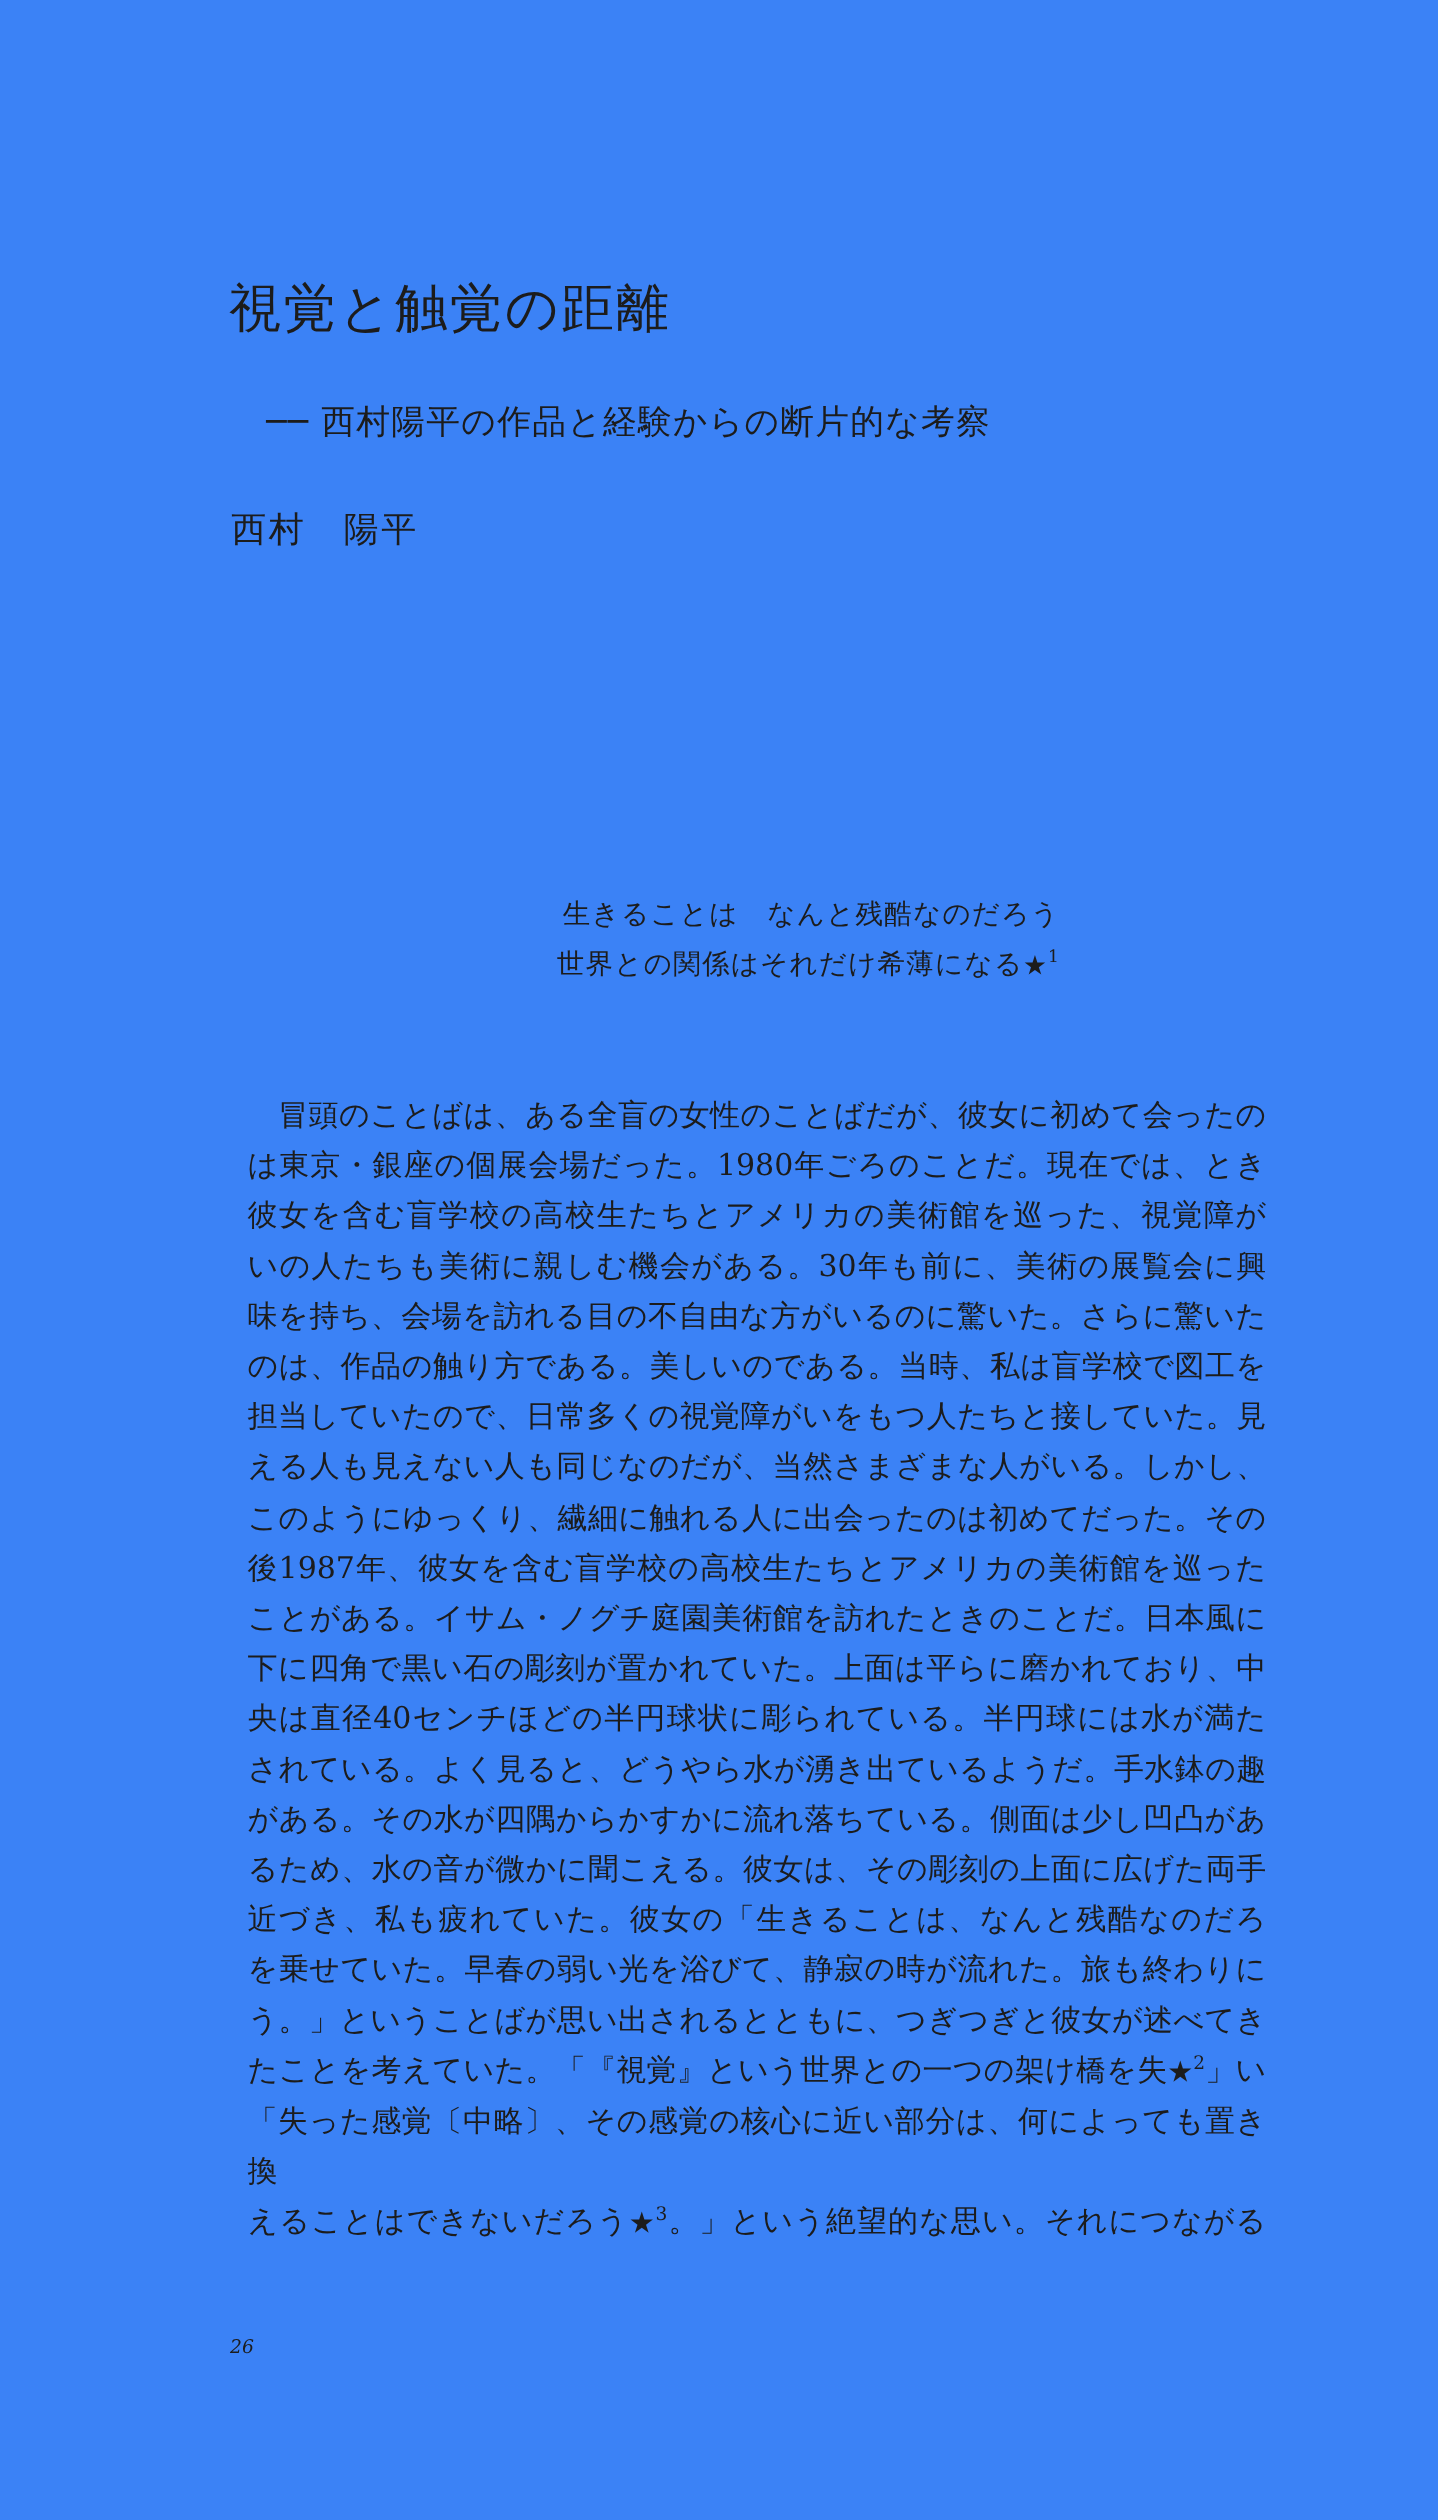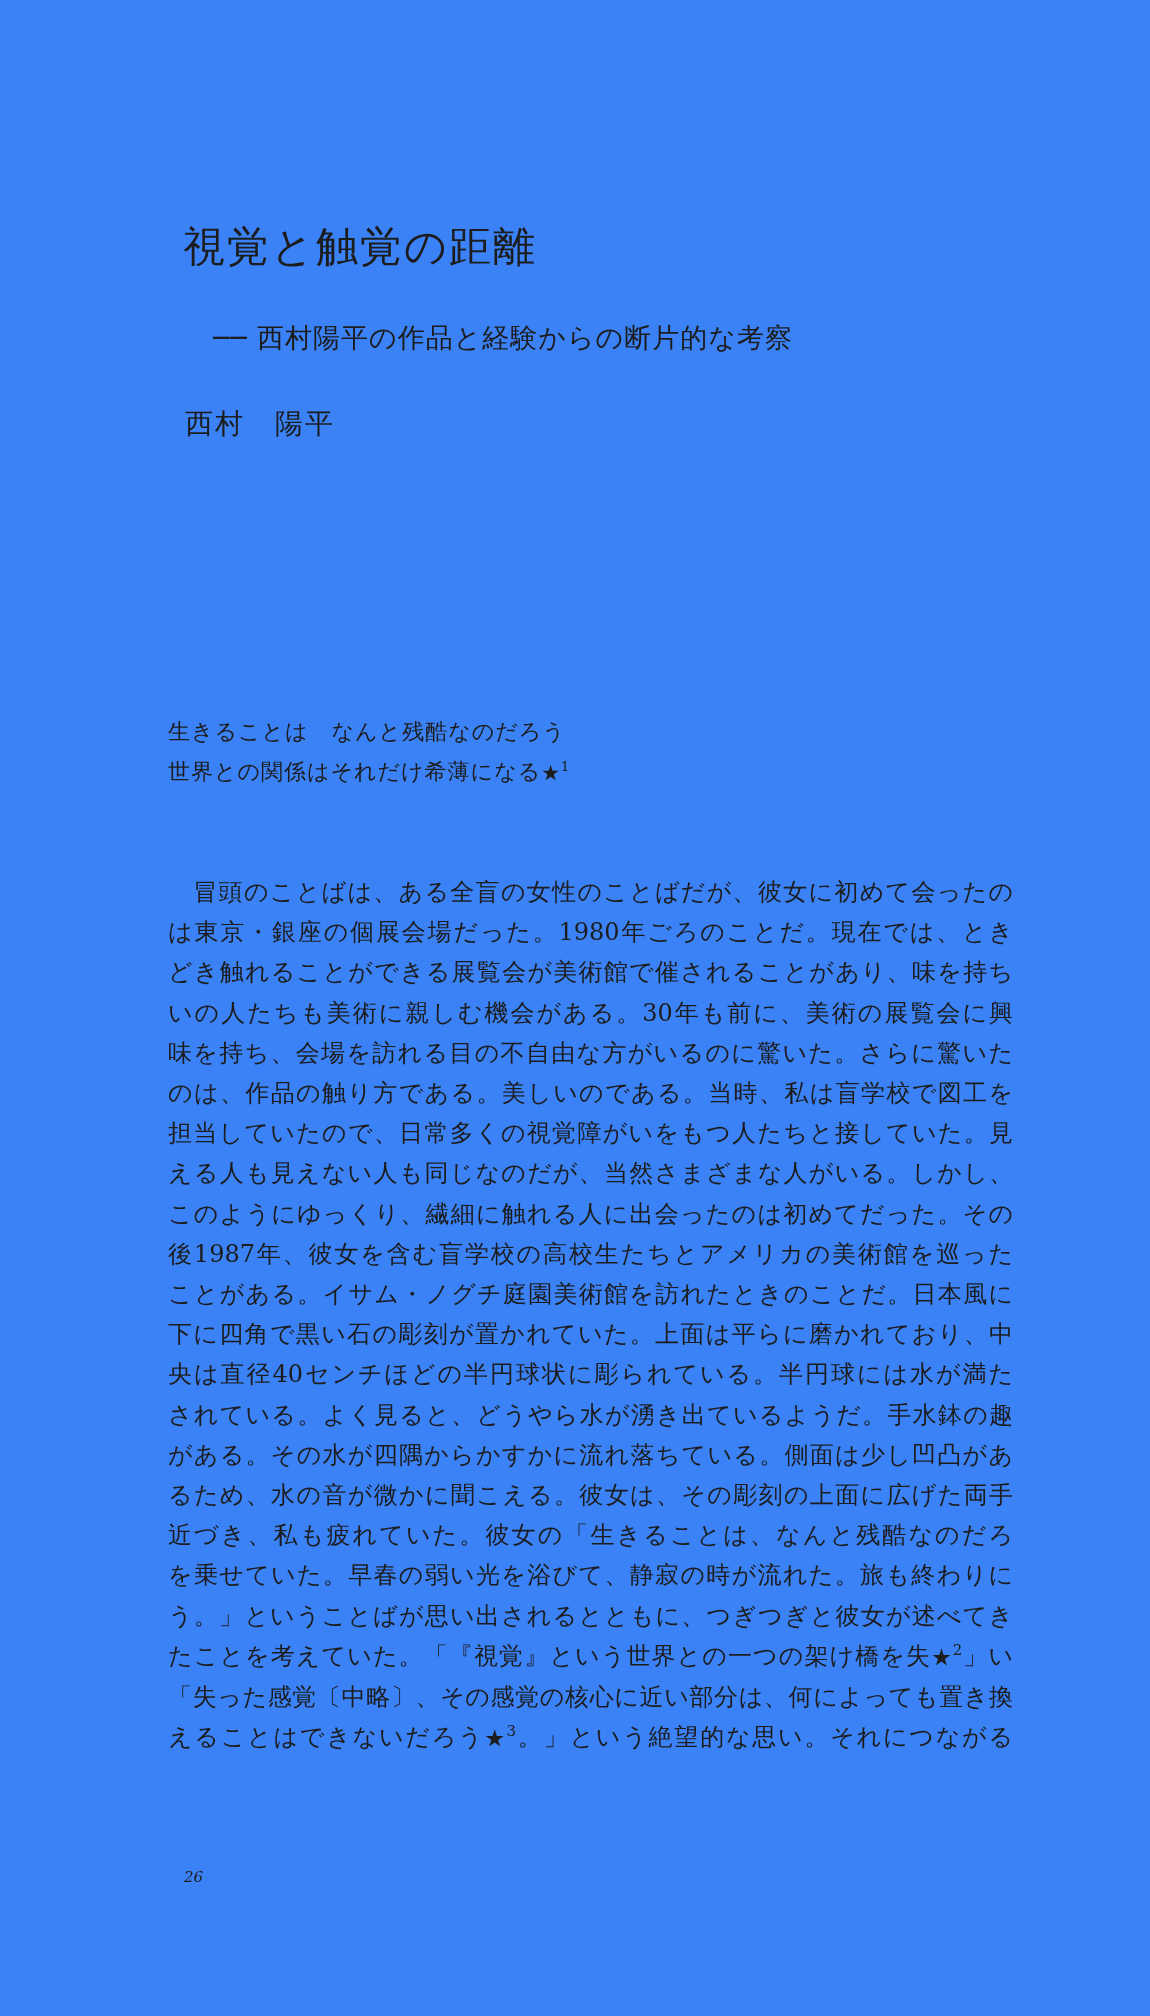--- a/index.html
+++ b/index.html
@@ -46,39 +46,40 @@
     font-family: Liberation Mono, monospace;
     font-weight: 400;
     letter-spacing: 2px;
     white-space: nowrap;
   }
   .epigraph {
     position: absolute;
     left: 168px;
     top: 712px;
     width: 680px;
-    text-align: left;
+    text-align: right;
     font-size: 22px;
   }
   .epigraph-line {
     line-height: 40px;
     letter-spacing: 1px;
   }
   .body-text {
     position: absolute;
     left: 168px;
     top: 872px;
     width: 845px;
     font-size: 24px;
   }
   .body-line {
     line-height: 40.2px;
     text-align: justify;
     text-align-last: justify;
     text-justify: inter-ideograph;
+    margin-left: 30px;
   }
   .star {
     font-size: 0.85em;
   }
   sup.fnref {
     font-size: 0.62em;
     vertical-align: super;
     line-height: 0;
   }
   .page-number {
@@ -102,21 +103,21 @@
   <div class="doc-author">西村　陽平</div>
 
   <div class="epigraph">
       <div class="epigraph-line">生きることは　なんと残酷なのだろう</div>
       <div class="epigraph-line">世界との関係はそれだけ希薄になる<span class="star">★</span><sup class="fnref">1</sup></div>
     </div>
 
   <div class="body-text">
       <div class="body-line">　冒頭のことばは、ある全盲の女性のことばだが、彼女に初めて会ったの</div>
       <div class="body-line">は東京・銀座の個展会場だった。1980年ごろのことだ。現在では、とき</div>
-      <div class="body-line">どき触れることができる展覧会が美術館で催されることがあり、味を持ち</div>
+      <div class="body-line">彼女を含む盲学校の高校生たちとアメリカの美術館を巡った、視覚障が</div>
       <div class="body-line">いの人たちも美術に親しむ機会がある。30年も前に、美術の展覧会に興</div>
       <div class="body-line">味を持ち、会場を訪れる目の不自由な方がいるのに驚いた。さらに驚いた</div>
       <div class="body-line">のは、作品の触り方である。美しいのである。当時、私は盲学校で図工を</div>
       <div class="body-line">担当していたので、日常多くの視覚障がいをもつ人たちと接していた。見</div>
       <div class="body-line">える人も見えない人も同じなのだが、当然さまざまな人がいる。しかし、</div>
       <div class="body-line">このようにゆっくり、繊細に触れる人に出会ったのは初めてだった。その</div>
       <div class="body-line">後1987年、彼女を含む盲学校の高校生たちとアメリカの美術館を巡った</div>
       <div class="body-line">ことがある。イサム・ノグチ庭園美術館を訪れたときのことだ。日本風に</div>
       <div class="body-line">下に四角で黒い石の彫刻が置かれていた。上面は平らに磨かれており、中</div>
       <div class="body-line">央は直径40センチほどの半円球状に彫られている。半円球には水が満た</div>

